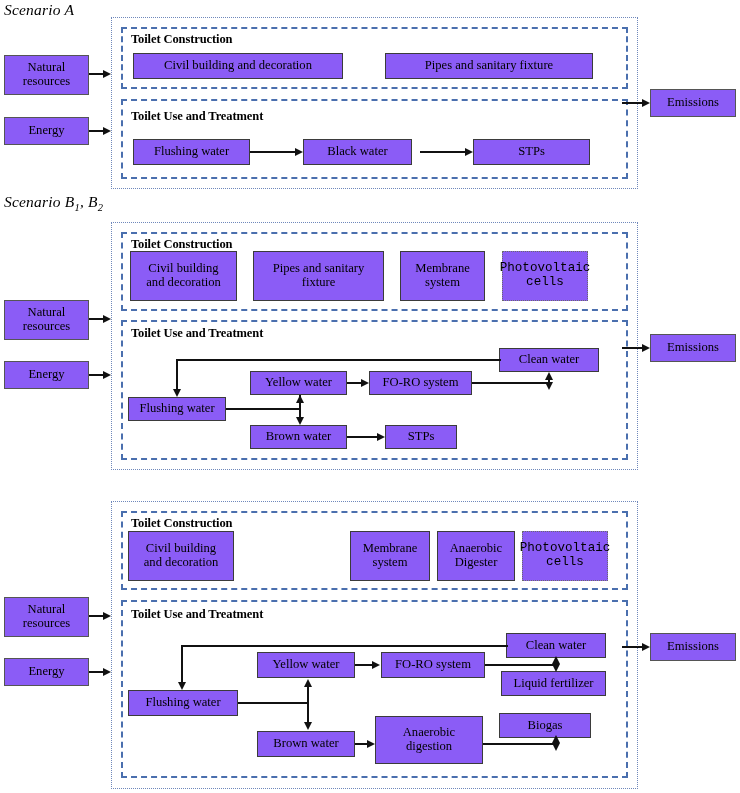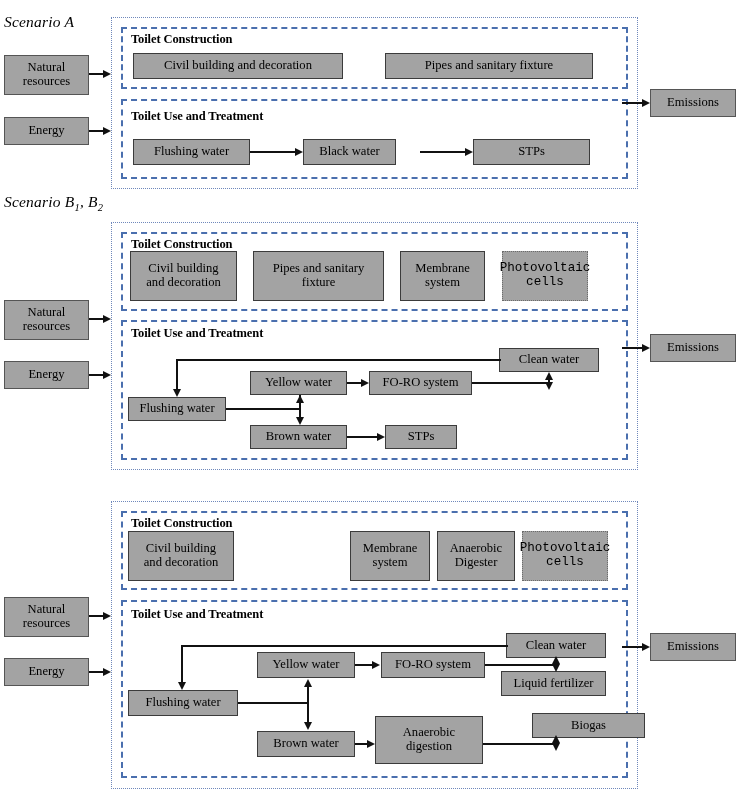--- a/index.html
+++ b/index.html
@@ -43,21 +43,21 @@
     line-height:1;
     white-space:nowrap;
     letter-spacing:-0.1px;
   }
 
   
   .node{
     position:absolute;
     box-sizing:border-box;
     border:1.6px solid #3b3b3b;
-    background:#a3a3a3;
+    background:#8b5cf6;
     display:flex;
     align-items:center;
     justify-content:center;
     text-align:center;
     font-size:12.6px;
     line-height:1.08;
     padding:1px 2px;
     white-space:pre-line;
   }
   .node.src{border:1.6px solid #555;}
@@ -71,33 +71,33 @@
   .arw{position:absolute;width:0;height:0;}
   .arw-r{border-top:4.5px solid transparent;border-bottom:4.5px solid transparent;border-left:8px solid #111;}
   .arw-d{border-left:4.5px solid transparent;border-right:4.5px solid transparent;border-top:8px solid #111;}
   .arw-u{border-left:4.5px solid transparent;border-right:4.5px solid transparent;border-bottom:8px solid #111;}
 </style>
 </head>
 <body>
 
 <div class="canvas">
 
-  <div class="scn-label" style="left:4px;top:14px;"><span>Scenario </span><span>A</span></div>
+  <div class="scn-label" style="left:4px;top:2px;"><span>Scenario </span><span>A</span></div>
 
   <div class="outer-box" style="left:111px;top:17px;width:527px;height:172px;"></div>
 
   <div class="group-box" style="left:121px;top:27px;width:507px;height:62px;"></div>
   <div class="group-title" style="left:131px;top:33px;">Toilet Construction</div>
   <div class="node" style="left:133px;top:53px;width:210px;height:26px;">Civil building and decoration</div>
   <div class="node" style="left:385px;top:53px;width:208px;height:26px;">Pipes and sanitary fixture</div>
 
   <div class="group-box" style="left:121px;top:99px;width:507px;height:80px;"></div>
   <div class="group-title" style="left:131px;top:110px;">Toilet Use and Treatment</div>
   <div class="node" style="left:133px;top:139px;width:117px;height:26px;">Flushing water</div>
-  <div class="node" style="left:303px;top:139px;width:93px;height:26px;">Black water</div>
+  <div class="node" style="left:303px;top:139px;width:109px;height:26px;">Black water</div>
   <div class="node" style="left:473px;top:139px;width:117px;height:26px;">STPs</div>
 
   <div class="ln hl" style="left:250px;top:151px;width:45px;"></div>
   <div class="arw arw-r" style="left:295px;top:147.5px;"></div>
   <div class="ln hl" style="left:420px;top:151px;width:45px;"></div>
   <div class="arw arw-r" style="left:465px;top:147.5px;"></div>
 
   <div class="node src" style="left:4px;top:55px;width:85px;height:40px;">Natural
 resources</div>
   <div class="node src" style="left:4px;top:117px;width:85px;height:28px;">Energy</div>
@@ -213,21 +213,21 @@
   <div class="group-title" style="left:131px;top:608px;">Toilet Use and Treatment</div>
 
   <div class="node" style="left:128px;top:690px;width:110px;height:26px;">Flushing water</div>
   <div class="node" style="left:257px;top:652px;width:98px;height:26px;">Yellow water</div>
   <div class="node" style="left:257px;top:731px;width:98px;height:26px;">Brown water</div>
   <div class="node" style="left:381px;top:652px;width:104px;height:26px;">FO-RO system</div>
   <div class="node" style="left:375px;top:716px;width:108px;height:48px;">Anaerobic
 digestion</div>
   <div class="node" style="left:506px;top:633px;width:100px;height:25px;">Clean water</div>
   <div class="node" style="left:501px;top:671px;width:105px;height:25px;">Liquid fertilizer</div>
-  <div class="node" style="left:532px;top:713px;width:113px;height:25px;">Biogas</div>
+  <div class="node" style="left:499px;top:713px;width:92px;height:25px;">Biogas</div>
 
   <div class="ln hl" style="left:181px;top:645px;width:327px;"></div>
   <div class="ln vl" style="left:181px;top:645px;height:37px;"></div>
   <div class="arw arw-d" style="left:177.5px;top:682px;"></div>
 
   <div class="ln hl" style="left:238px;top:702px;width:71px;"></div>
 
   <div class="ln vl" style="left:307px;top:686px;height:17px;"></div>
   <div class="arw arw-u" style="left:303.5px;top:679px;"></div>
 

